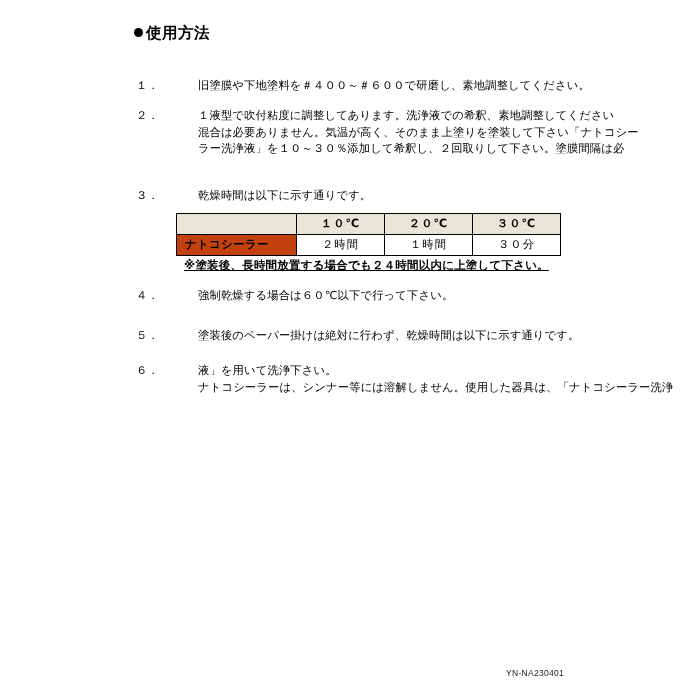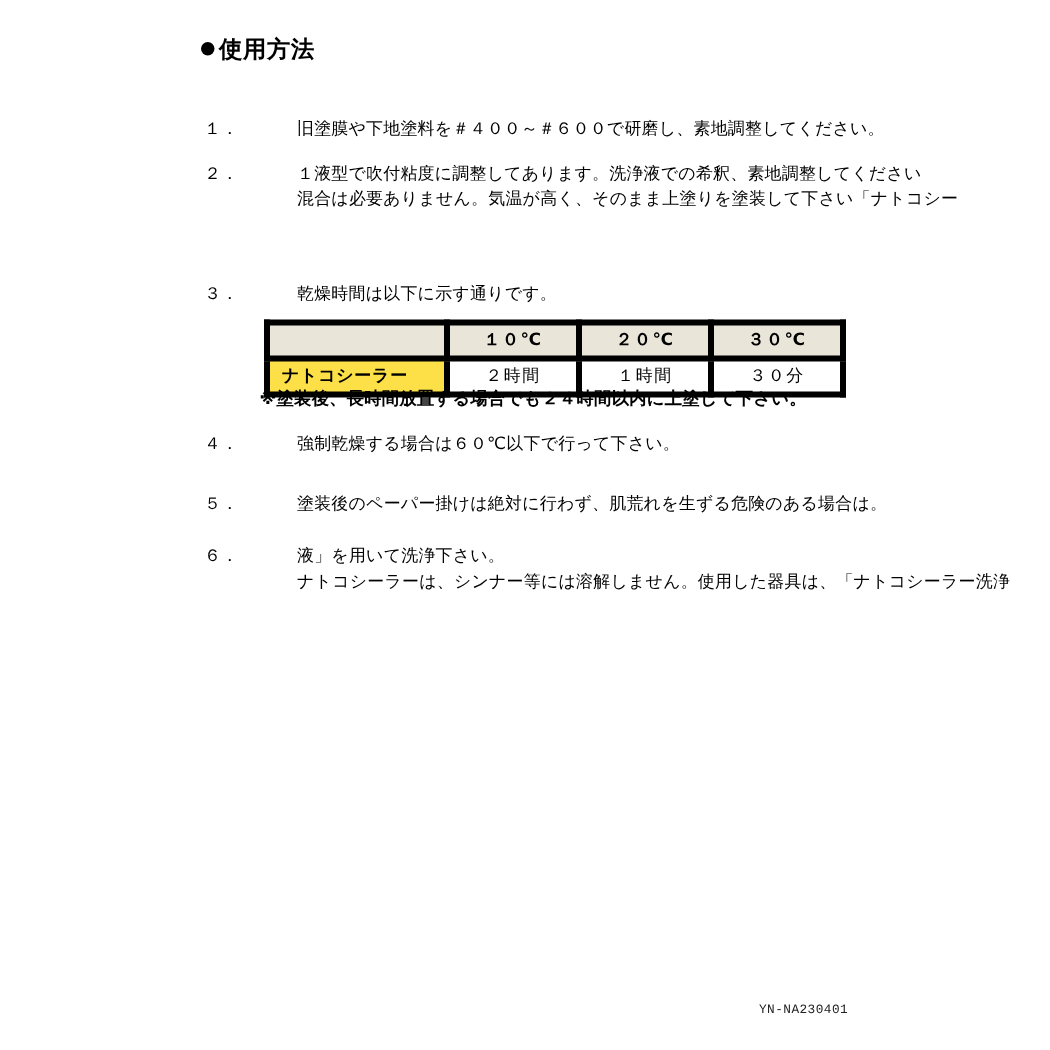--- a/index.html
+++ b/index.html
@@ -79,67 +79,68 @@
     left: 176px;
     top: 213px;
     width: 384px;
     border-collapse: collapse;
     table-layout: fixed;
     font-size: 11.3px;
     background: #ffffff;
   }
   .dry-table td,
   .dry-table th {
-    border: 4px solid #000000;
+    border: 1px solid #000000;
     height: 20px;
     padding: 0 4px;
     text-align: center;
     font-weight: normal;
     letter-spacing: 1px;
     line-height: 18px;
   }
   .dry-table .hdr {
     background: #e9e5d9;
     font-weight: bold;
   }
   .dry-table .corner {
     background: #e9e5d9;
   }
   .dry-table .rowlabel {
-    background: #fde047;
+    background: #c2410c;
     font-weight: bold;
     text-align: left;
     padding-left: 8px;
     letter-spacing: 0.5px;
   }
   .dry-table col.c0 { width: 120px; }
   .dry-table col.c1 { width: 88px; }
   .dry-table col.c2 { width: 88px; }
   .dry-table col.c3 { width: 88px; }
 
   
   .note {
     position: absolute;
-    left: 173px;
+    left: 184px;
     top: 258px;
     font-size: 11.5px;
     font-weight: bold;
     letter-spacing: 0.2px;
     white-space: nowrap;
+    text-decoration: underline;
   }
 
   
   .footer-code {
     position: absolute;
     left: 506px;
     top: 668px;
     font-size: 8.5px;
     letter-spacing: 0.3px;
     color: #222222;
-    font-family: Liberation Mono, monospace;
+    font-family: Liberation Sans, sans-serif;
     white-space: nowrap;
   }
 </style>
 </head>
 <body>
 
 <div class="page">
 
   <div class="heading">
     <span class="bullet"></span><span>使用方法</span>
@@ -150,20 +151,21 @@
     <span class="body">
       <span class="ln">旧塗膜や下地塗料を＃４００～＃６００で研磨し、素地調整してください。</span>
     </span>
   </div>
 
   <div class="item" id="item-2">
     <span class="num">２．</span>
     <span class="body">
       <span class="ln">１液型で吹付粘度に調整してあります。洗浄液での希釈、素地調整してください</span>
       <span class="ln">混合は必要ありません。気温が高く、そのまま上塗りを塗装して下さい「ナトコシー</span>
+      <span class="ln">ラー洗浄液」を１０～３０％添加して希釈し、２回取りして下さい。塗膜間隔は必</span>
     </span>
   </div>
 
   <div class="item" id="item-3">
     <span class="num">３．</span>
     <span class="body">
       <span class="ln">乾燥時間は以下に示す通りです。</span>
     </span>
   </div>
 
@@ -197,21 +199,21 @@
   <div class="item" id="item-4">
     <span class="num">４．</span>
     <span class="body">
       <span class="ln">強制乾燥する場合は６０℃以下で行って下さい。</span>
     </span>
   </div>
 
   <div class="item" id="item-5">
     <span class="num">５．</span>
     <span class="body">
-      <span class="ln">塗装後のペーパー掛けは絶対に行わず、肌荒れを生ずる危険のある場合は。</span>
+      <span class="ln">塗装後のペーパー掛けは絶対に行わず、乾燥時間は以下に示す通りです。</span>
     </span>
   </div>
 
   <div class="item" id="item-6">
     <span class="num">６．</span>
     <span class="body">
       <span class="ln">液」を用いて洗浄下さい。</span>
       <span class="ln">ナトコシーラーは、シンナー等には溶解しません。使用した器具は、「ナトコシーラー洗浄</span>
     </span>
   </div>

